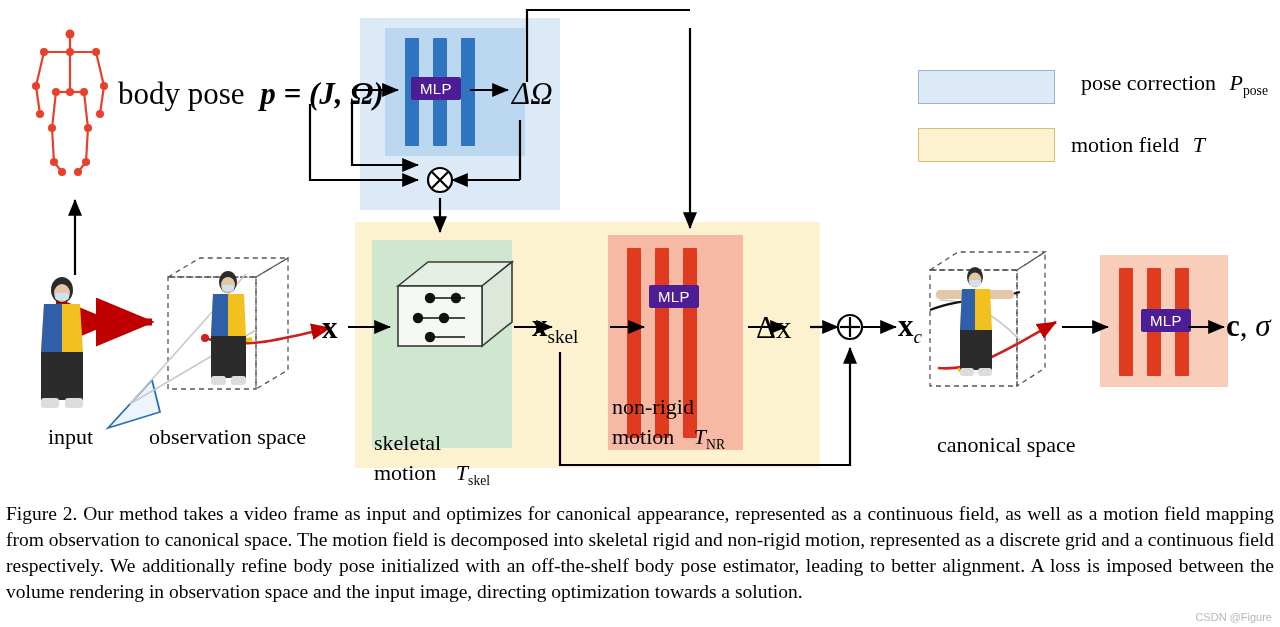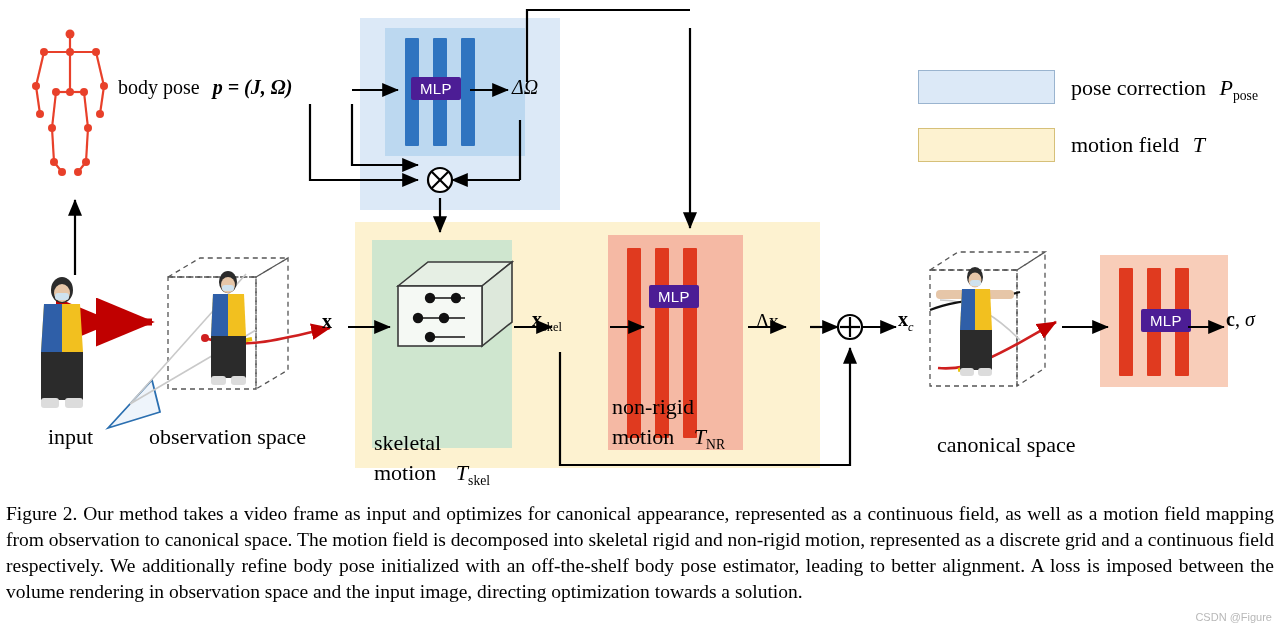--- a/index.html
+++ b/index.html
@@ -74,21 +74,21 @@
   .legend-sw.pose { background: #dce9f7; }
   .legend-sw.motion { background: #fdf2d0; border-color: #d6c079; }
   .legend-label {
     font-size: 22px;
     font-family: "Liberation Serif", serif;
   }
 
   
   .t { font-family: "Liberation Serif", serif; white-space: nowrap; }
   .t22 { font-size: 22px; }
-  .t24 { font-size: 20px; }
+  .t24 { font-size: 31px; }
   .it { font-style: italic; }
   sub { font-size: .62em; }
 
   
   #caption {
     position: absolute;
     left: 6px; top: 487px;
     width: 1268px;
     font-size: 19.5px;
     line-height: 26px;
@@ -383,21 +383,21 @@
       <span>motion</span>
       <span class="it" style="margin-left:14px;">T</span><sub>NR</sub>
     </div>
   </div>
 
   <div class="abs t t22" style="left:48px; top:424px;">input</div>
   <div class="abs t t22" style="left:128px; top:424px;margin-left:21px;">observation space</div>
   <div class="abs t t22" style="left:925px; top:432px;margin-left:12px;">canonical space</div>
 
   <div class="abs" style="left:918px; top:70px;">
-    <div style="display:flex; align-items:flex-end; gap:16px; margin-bottom:18px;">
+    <div style="display:flex; align-items:flex-start; gap:26px; margin-bottom:18px;">
       <div class="legend-sw pose"></div>
       <div class="legend-label">
         <span>pose correction</span>
         <span class="it" style="margin-left:8px;">P</span><sub>pose</sub>
       </div>
     </div>
     <div style="display:flex; align-items:center; gap:16px;margin-top:24px;">
       <div class="legend-sw motion"></div>
       <div class="legend-label">
         <span>motion field</span>

